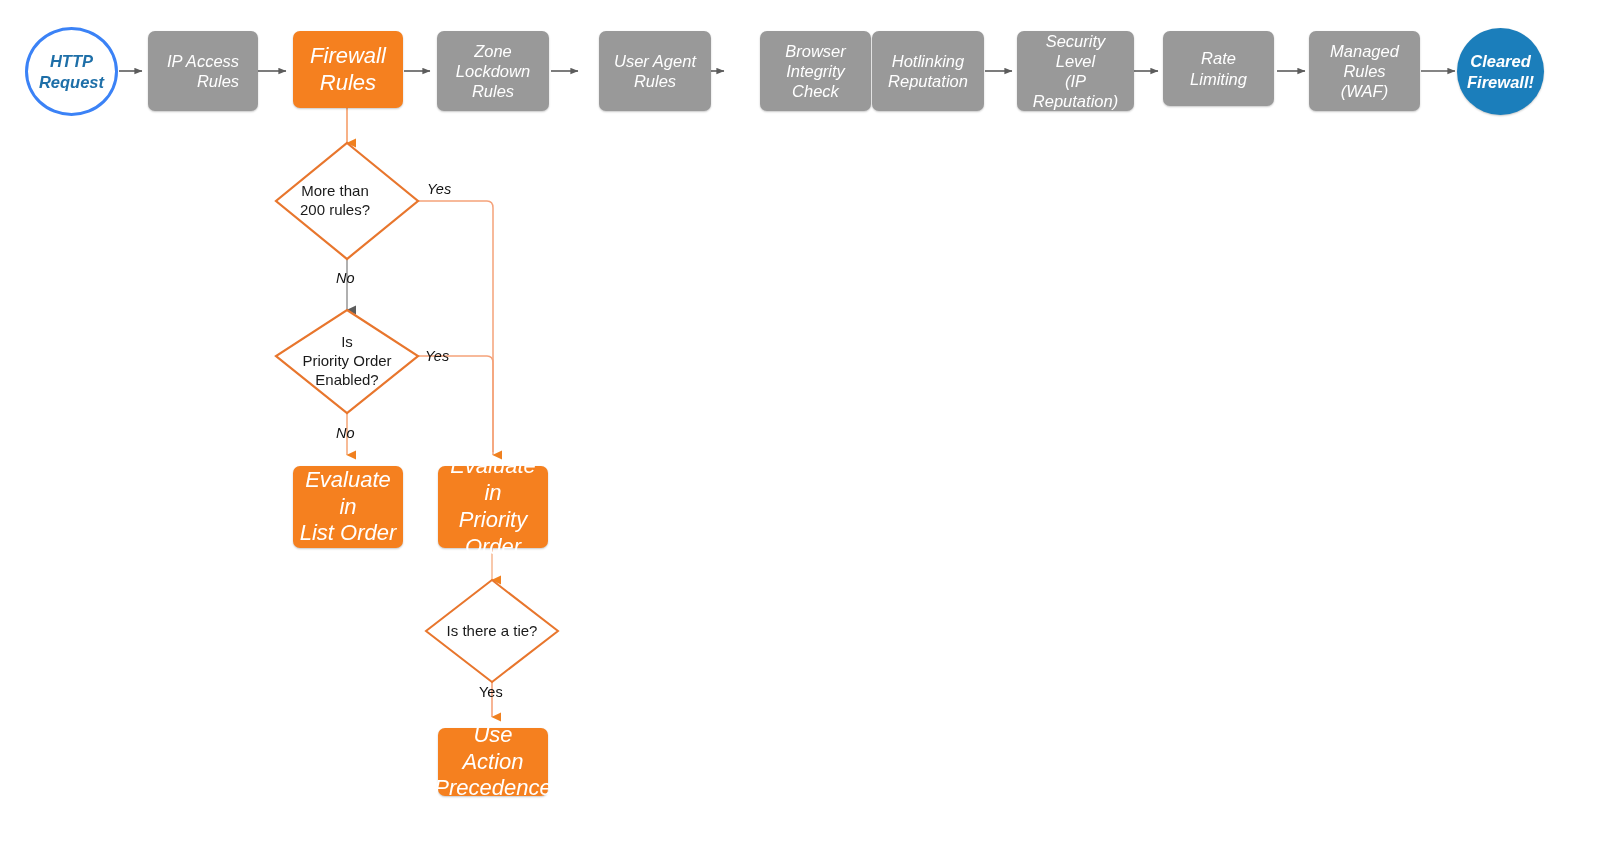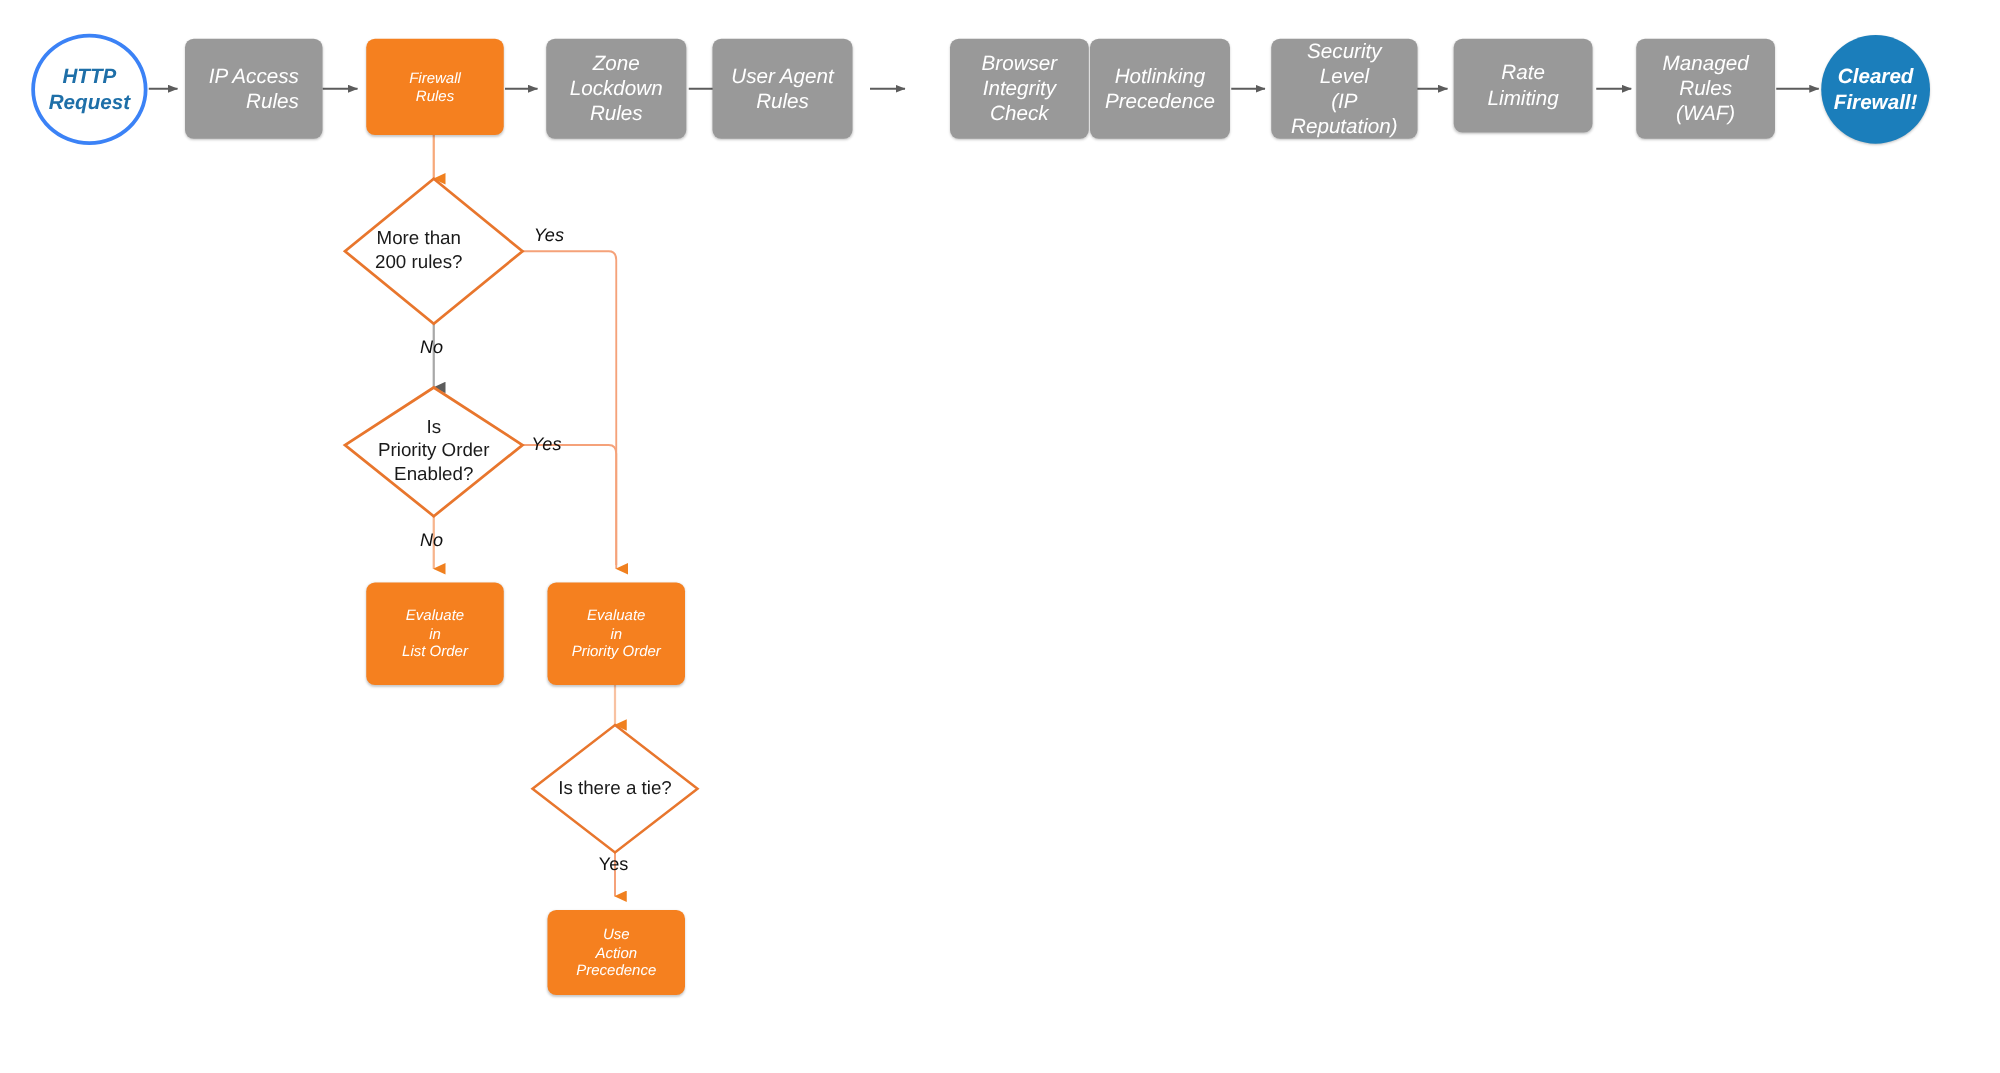--- a/index.html
+++ b/index.html
@@ -47,21 +47,21 @@
   .box.gray {
     background: #999999;
     color: #ffffff;
     font-style: italic;
     font-size: 16.5px;
   }
   .box.orange {
     background: #F5801F;
     color: #ffffff;
     font-style: italic;
-    font-size: 12px;
+    font-size: 22px;
   }
 
   .circle {
     border-radius: 50%;
     font-style: italic;
     font-weight: bold;
     font-size: 16.5px;
   }
   .circle.outline {
     background: #ffffff;
@@ -171,34 +171,34 @@
     <span style="white-space:pre-line;">Firewall
 Rules</span>
   </div>
 
   <div class="node box gray" style="left:437px; top:31px; width:112px; height:80px;">
     <span style="white-space:pre-line;">Zone
 Lockdown
 Rules</span>
   </div>
 
-  <div class="node box gray" style="left:570px; top:31px; width:112px; height:80px;">
+  <div class="node box gray" style="left:599px; top:31px; width:112px; height:80px;">
     <span style="white-space:pre-line;">User Agent
 Rules</span>
   </div>
 
   <div class="node box gray" style="left:760px; top:31px; width:111px; height:80px;">
     <span style="white-space:pre-line;">Browser
 Integrity
 Check</span>
   </div>
 
   <div class="node box gray" style="left:872px; top:31px; width:112px; height:80px;">
     <span style="white-space:pre-line;">Hotlinking
-Precedence</span>
+Reputation</span>
   </div>
 
   <div class="node box gray" style="left:1017px; top:31px; width:117px; height:80px;">
     <span style="white-space:pre-line;">Security
 Level
 (IP Reputation)</span>
   </div>
 
   <div class="node box gray" style="left:1163px; top:31px; width:111px; height:75px;">
     <span style="white-space:pre-line;">Rate

